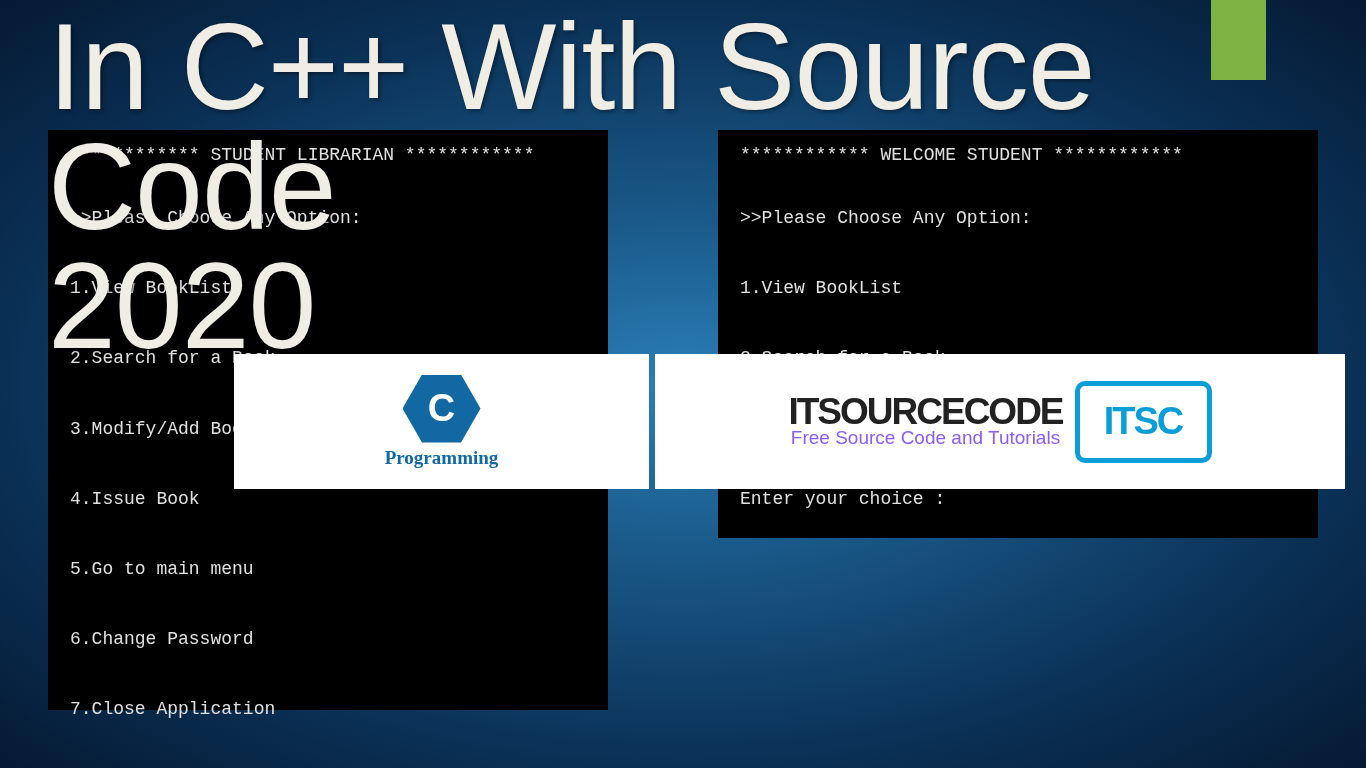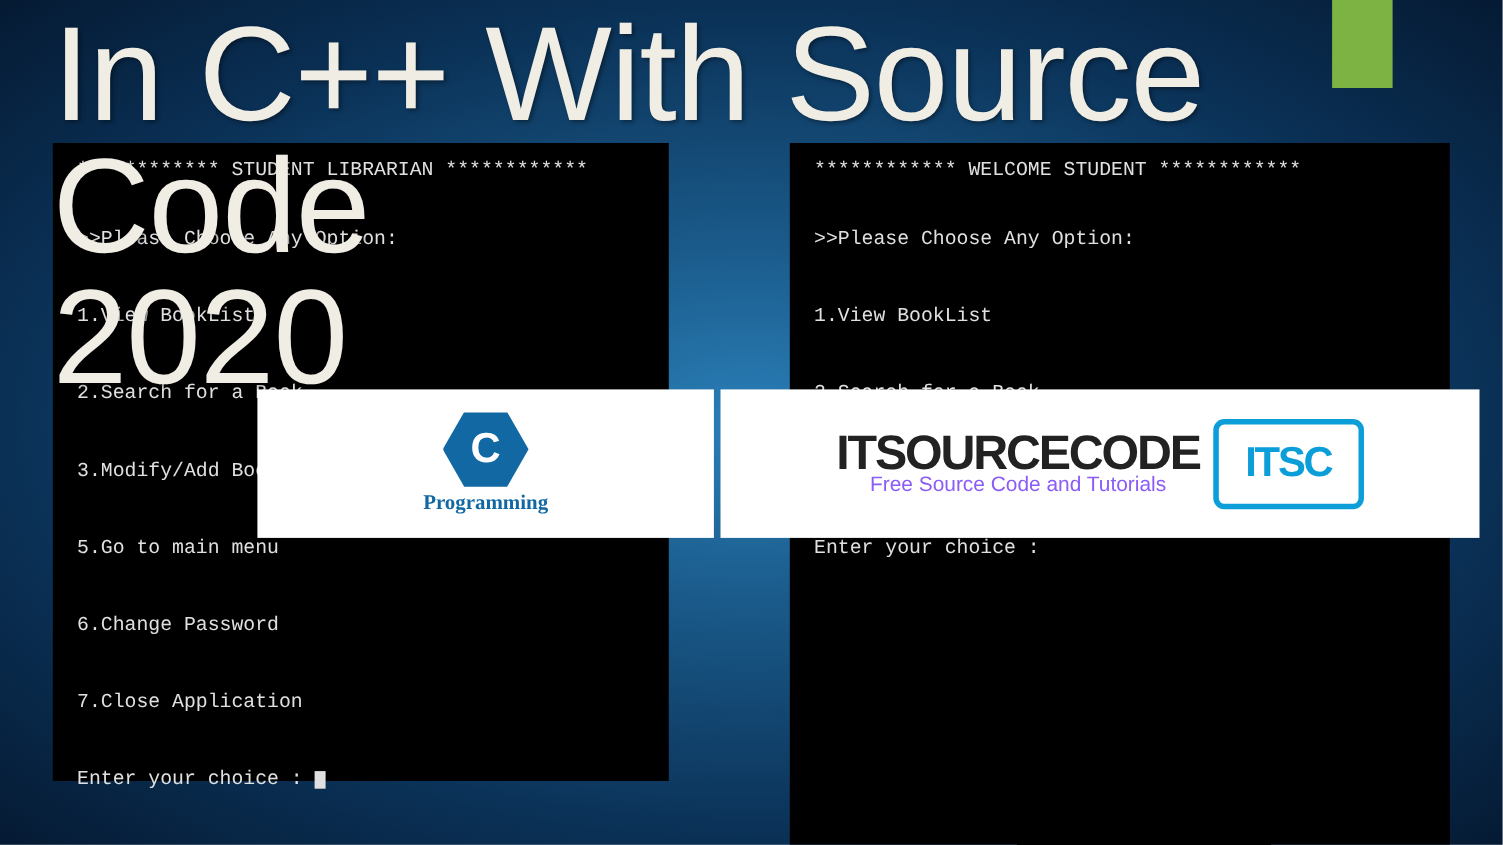--- a/index.html
+++ b/index.html
@@ -30,21 +30,21 @@
     .terminal-left {
       top: 130px;
       left: 48px;
       width: 560px;
       height: 580px;
     }
     .terminal-right {
       top: 130px;
       left: 718px;
       width: 600px;
-      height: 638px;
+      height: 408px;
     }
     .terminal .line {
       white-space: pre;
       line-height: 1.9;
       padding-left: 12px;
       margin-top: 36px;
     }
     .terminal .header-line {
       padding-left: 12px;
       margin-bottom: 10px;
@@ -115,21 +115,21 @@
       justify-content: center;
       gap: 12px;
     }
     .itsc-text-group {
       display: flex;
       flex-direction: column;
       align-items: center;
     }
     .itsc-title {
       font-family: Arial, sans-serif;
-      font-size: 44px;
+      font-size: 37px;
       font-weight: 900;
       color: #222;
       letter-spacing: -2px;
       line-height: 0.95;
     }
     .itsc-sub {
       font-family: Arial, sans-serif;
       font-size: 19px;
       color: #8b5cf6;
       margin-top: -2px;
@@ -153,20 +153,21 @@
 <body>
 
 <div class="accent-bar"></div>
 
 <div class="terminal terminal-left">
   <div class="header-line">************ STUDENT LIBRARIAN ************</div>
   <div class="line">&gt;&gt;Please Choose Any Option:</div>
   <div class="line">1.View BookList</div>
   <div class="line">2.Search for a Book</div>
   <div class="line">3.Modify/Add Book</div>
+  <div class="line">4.Issue Book</div>
   <div class="line">5.Go to main menu</div>
   <div class="line">6.Change Password</div>
   <div class="line">7.Close Application</div>
   <div class="line"><span>Enter your choice : </span><span class="cursor"></span></div>
 </div>
 
 <div class="terminal terminal-right">
   <div class="header-line">************ WELCOME STUDENT ************</div>
   <div class="line">&gt;&gt;Please Choose Any Option:</div>
   <div class="line">1.View BookList</div>

